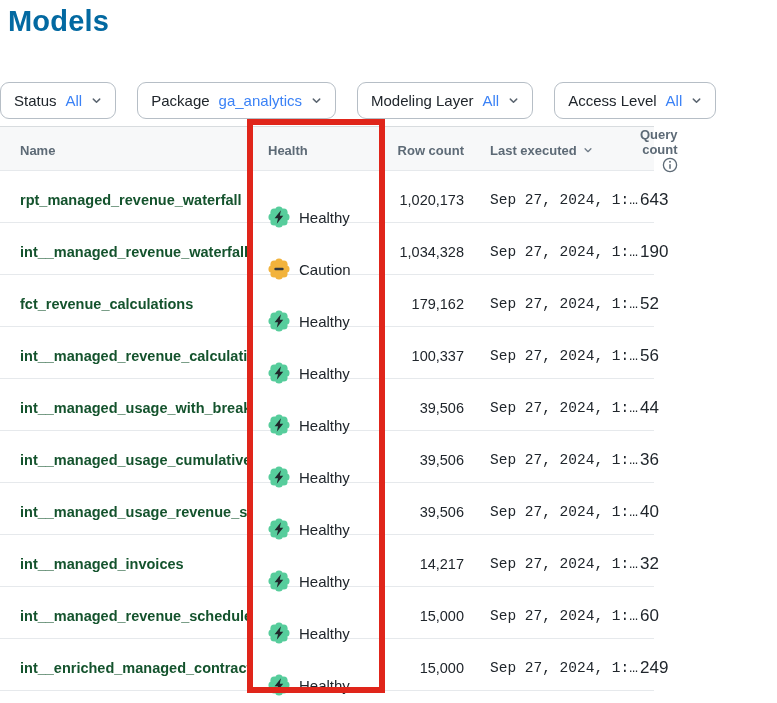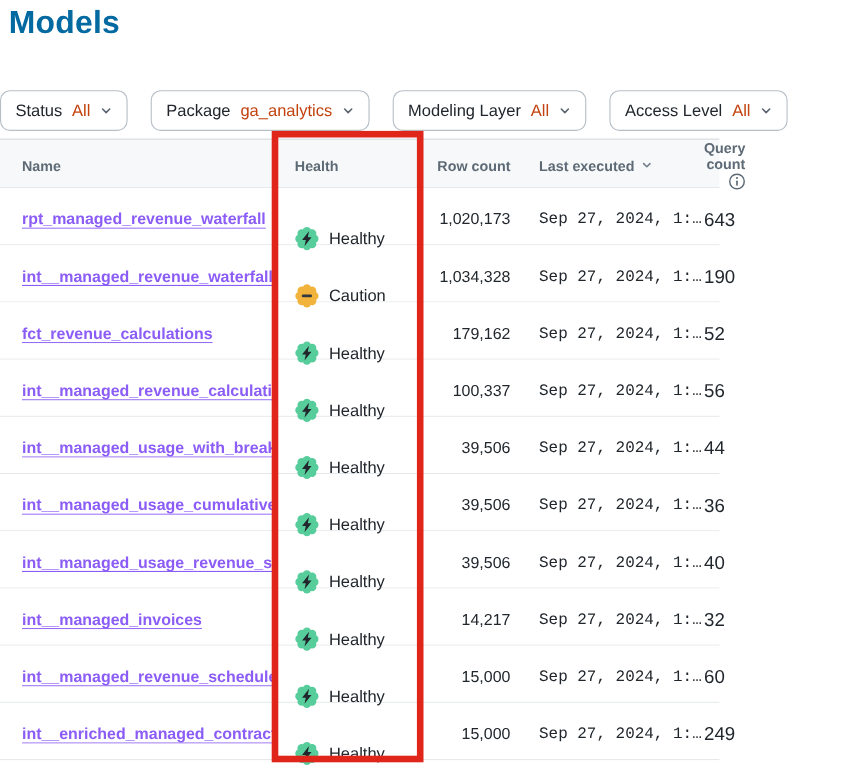--- a/index.html
+++ b/index.html
@@ -7,42 +7,42 @@
   body { font-family: "Liberation Sans", sans-serif; color: #21272d; }
   .page { position: relative; width: 777px; height: 703px; overflow: hidden; background: #fff; }
 
   
   .page-title { position: absolute; left: 8px; top: 5px; font-size: 29px; font-weight: 700; color: #0369a1; letter-spacing: 0.2px; }
 
   
   .filters { position: absolute; left: 0; top: 82px; display: flex; gap: 21px; }
   .pill { display: flex; align-items: center; gap: 9px; height: 37px; padding: 0 13px; border: 1px solid #b6bec6; border-radius: 9px; background: #fff; font-size: 15px; color: #20262c; cursor: pointer; }
   .pill .pill-label { color: #20262c; }
-  .pill .pill-value { color: #c2410c; }
+  .pill .pill-value { color: #3b82f6; }
   .chev { width: 11px; height: 11px; flex: 0 0 auto; }
   .chev polyline { fill: none; stroke: #5b6570; stroke-width: 1.6; stroke-linecap: round; stroke-linejoin: round; }
 
   
   .table { position: absolute; left: 0; top: 126px; width: 654px; }
   .grid-row { display: grid; grid-template-columns: 248px 137px 81px 174px 1fr; align-items: center; }
   .thead { height: 45px; background: #f7f8f9; border-top: 1px solid #d8dcdf; border-bottom: 1px solid #e6e9ec; }
   .th { font-size: 13px; font-weight: 700; color: #5d6a76; }
   .th.name { padding-left: 20px; }
   .th.health { padding-left: 20px; }
   .th.rowcount { text-align: right; padding-right: 2px; }
   .th.lastexec { padding-left: 24px; display: flex; align-items: center; gap: 6px; cursor: pointer; }
   .th.querycount { text-align: right; padding-right: 20px; }
   .th .sort-chev { width: 10px; height: 10px; }
   .th .sort-chev polyline { stroke: #707c88; }
   .info-icon { display: inline-block; vertical-align: -3px; margin-left: 5px; cursor: pointer; }
 
   .trow { height: 52px; border-bottom: 1px solid #e6e9ec; background: #fff; }
   .td { font-size: 15px; color: #20262c; }
   .td.name { padding-left: 20px; overflow: hidden; white-space: nowrap; }
-  .model-link { font-size: 14.5px; font-weight: 700; color: #8b5cf6; text-decoration: underline; text-underline-offset: 3px; cursor: pointer; }
+  .model-link { font-size: 14.5px; font-weight: 700; color: #14532d; text-underline-offset: 3px; cursor: pointer; }
   .td.health { padding-left: 20px; display: flex; align-items: center; gap: 9px; margin-top: 35px; }
   .td.rowcount { text-align: right; padding-right: 2px; font-size: 14.5px; }
   .td.lastexec { padding-left: 24px; font-size: 14.5px; font-family: Liberation Mono, monospace; }
   .td.querycount { text-align: right; padding-right: 20px; font-size: 17px; }
 
   
   .health-badge { width: 22px; height: 22px; flex: 0 0 auto; }
   .health-badge .seal-green, .health-badge .seal-amber, .health-badge .glyph-bolt, .health-badge .glyph-minus { display: none; }
   .health-badge.healthy .seal-green { display: block; }
   .health-badge.healthy .glyph-bolt { display: block; }

